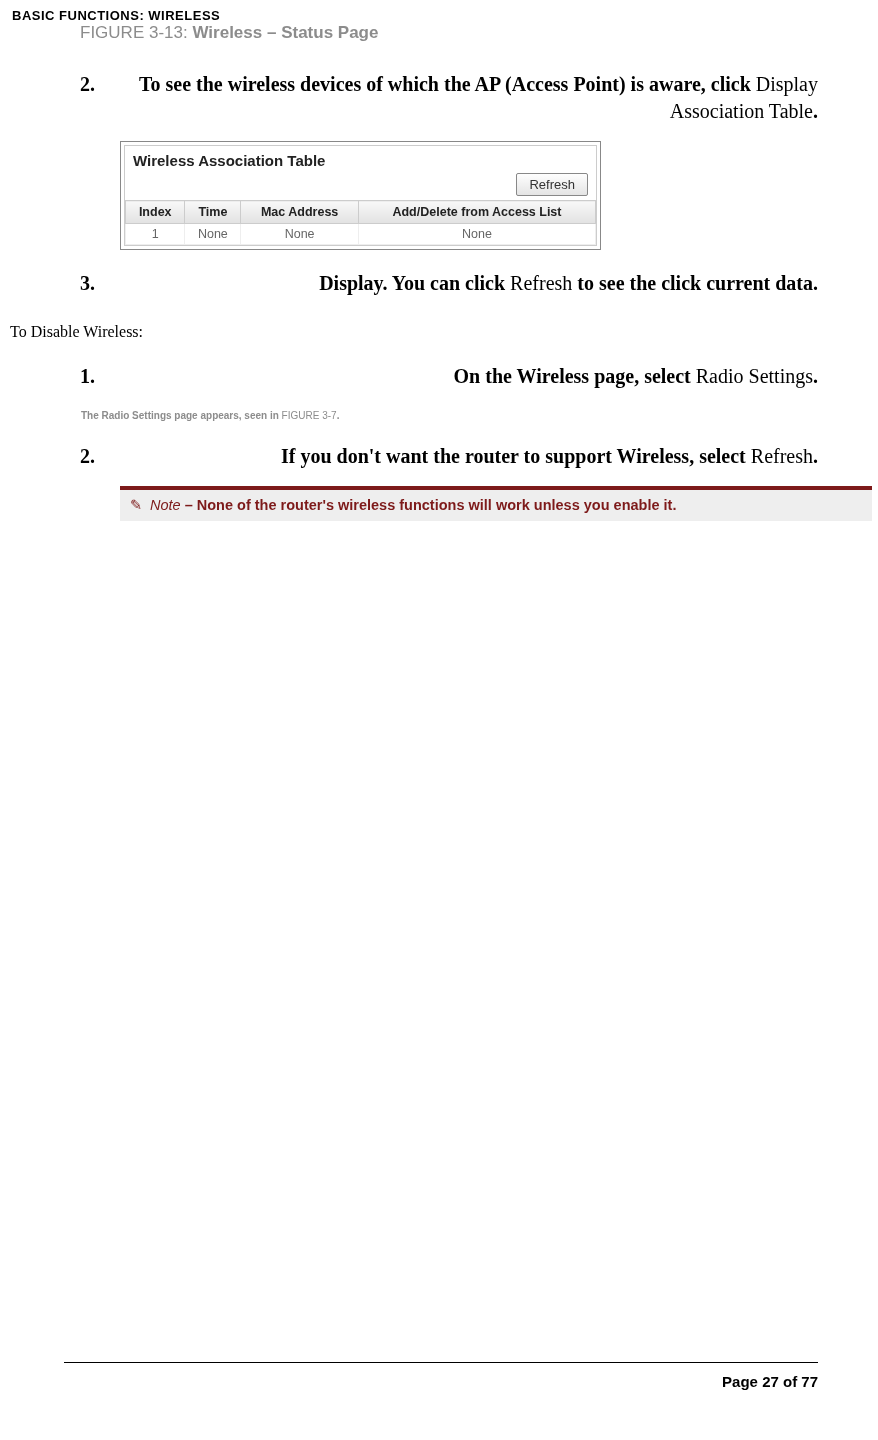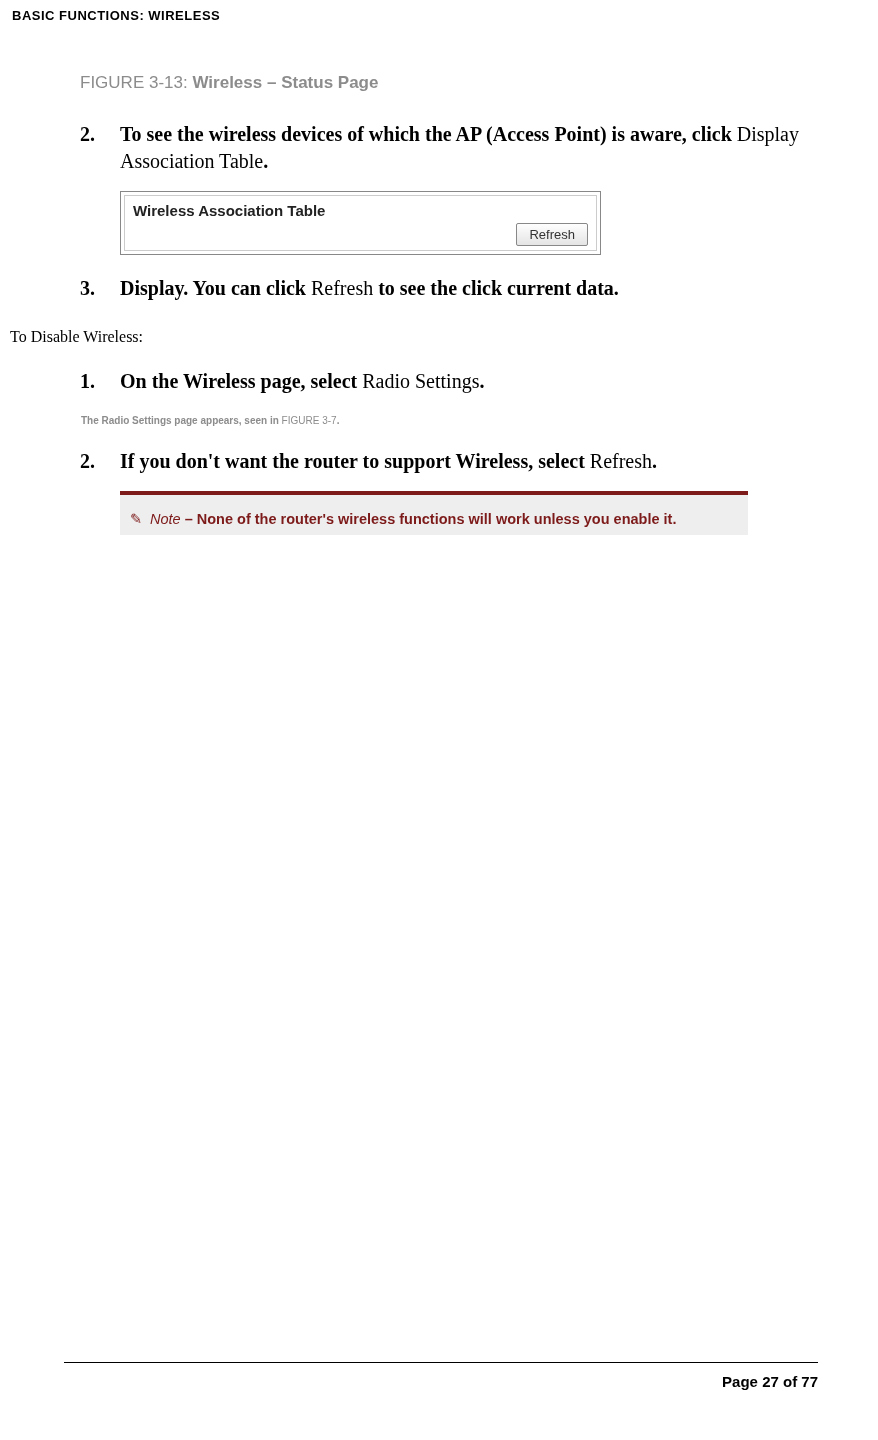--- a/index.html
+++ b/index.html
@@ -11,21 +11,20 @@
       position: relative;
       padding: 8px 60px 0 10px;
     }
     .header-bar {
       font-family: Verdana, Arial, sans-serif;
       font-weight: bold;
       font-size: 13px;
       letter-spacing: 0.5px;
       color: #000;
       padding-left: 2px;
-      margin-bottom: 50px;
     }
     .main {
       padding-left: 70px;
     }
     .figure-caption {
       font-family: Verdana, Arial, sans-serif;
       font-size: 17px;
       color: #8c8c8c;
       margin-bottom: 28px;
     }
@@ -37,21 +36,21 @@
       font-size: 20px;
       line-height: 1.35;
       color: #000;
       margin-bottom: 16px;
     }
     .ol-step .num {
       font-weight: bold;
       width: 40px;
       flex-shrink: 0;
     }
-    .ol-step .text { flex: 1; }
+    .ol-step .text { flex: 1; text-align: right; }
     .ol-step .text b { font-weight: bold; }
     .embedded {
       margin: 4px 0 20px 40px;
       border: 1px solid #888;
       width: 481px;
       background: #fff;
       padding: 3px;
       font-family: Tahoma, Arial, sans-serif;
     }
     .embedded-inner {
@@ -115,24 +114,24 @@
     .radio-caption {
       font-family: Verdana, Arial, sans-serif;
       font-size: 10px;
       font-weight: bold;
       color: #8c8c8c;
       margin: 20px 0 22px 1px;
     }
     .radio-caption .ref { color: #8c8c8c; font-weight: normal; }
     .note-box {
       margin: 14px 0 0 40px;
-      width: 628px;
+      width: 752px;
       border-top: 4px solid #7d1a1a;
       background: #eeeeee;
-      padding: 15px 10px 5px 10px;
+      padding: 6px 10px 5px 10px;
       font-family: Verdana, Arial, sans-serif;
       font-size: 14.5px;
       font-weight: bold;
       color: #7d1a1a;
       line-height: 1.35;
     }
     .note-box .note-label {
       color: #7d1a1a;
       font-style: italic;
       font-weight: normal;
@@ -183,20 +182,38 @@
   </div>
 
   <div class="embedded">
     <div class="embedded-inner">
       <div class="embedded-header">
         <div class="embedded-title">Wireless Association Table</div>
       </div>
       <div class="refresh-btn-wrap">
         <span class="refresh-btn">Refresh</span>
       </div>
+      <table class="embedded-table">
+        <thead>
+          <tr>
+            <th>Index</th>
+            <th>Time</th>
+            <th>Mac Address</th>
+            <th>Add/Delete from Access List</th>
+          </tr>
+        </thead>
+        <tbody>
+          <tr>
+            <td>1</td>
+            <td>None</td>
+            <td>None</td>
+            <td>None</td>
+          </tr>
+        </tbody>
+      </table>
     </div>
   </div>
 
   <div class="ol-step" style="margin-bottom:10px;">
     <div class="num">3.</div>
     <div class="text">
       <b>Display. You can click </b><span>Refresh</span><b> to see the click current data.</b>
     </div>
   </div>
 

